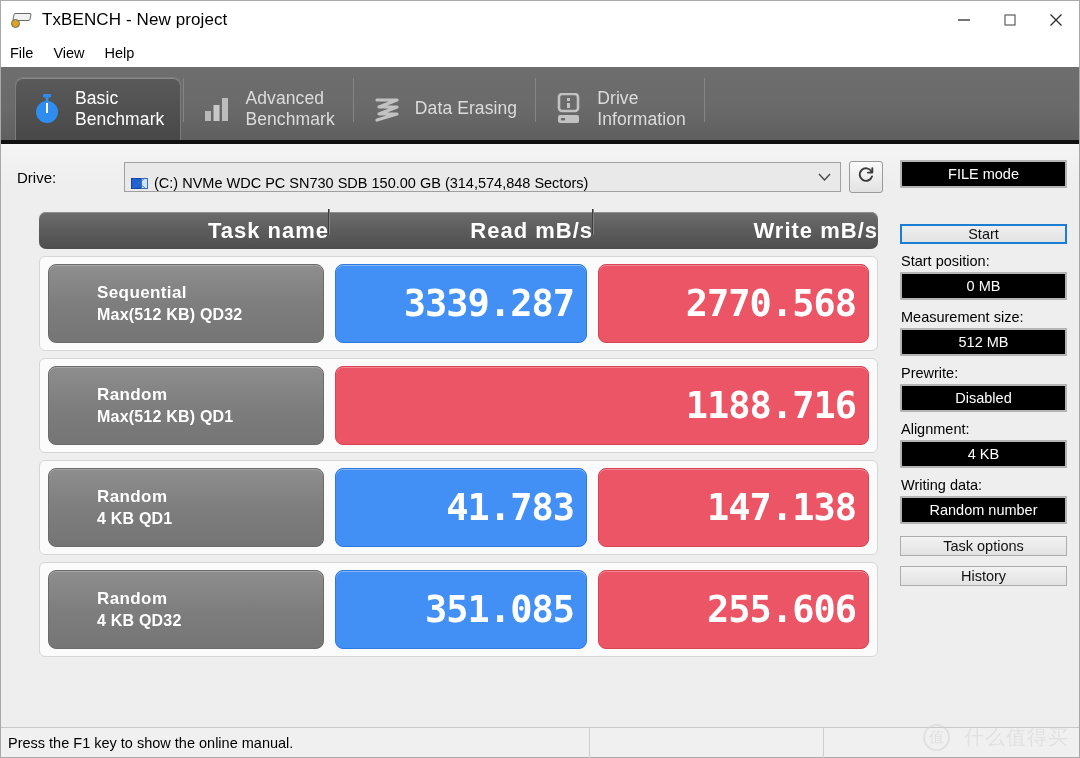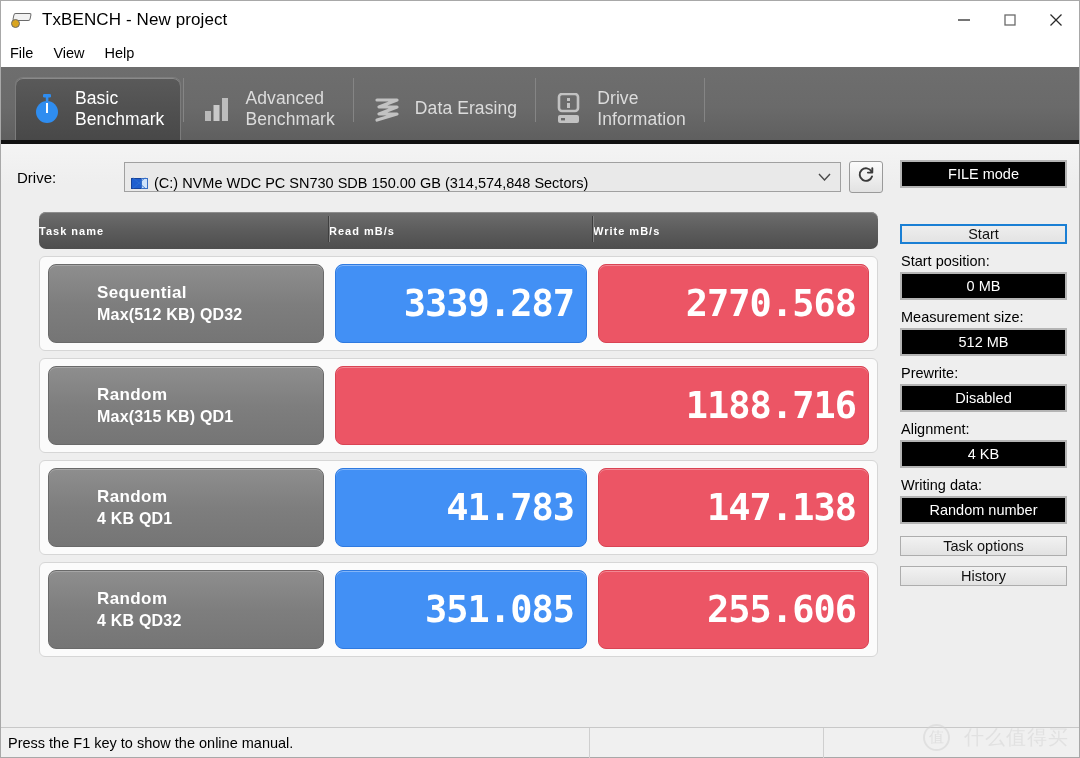--- a/index.html
+++ b/index.html
@@ -175,22 +175,22 @@
   
   .tablewrap { padding: 18px 16px 0 38px; }
   .theadrow {
     height: 37px;
     background: linear-gradient(to bottom, #6d6d6d 0%, #5c5c5c 50%, #4e4e4e 100%);
     border-radius: 7px;
     display: flex; align-items: center;
     box-shadow: inset 0 1px 0 #8d8d8d;
   }
   .th {
-    color: #ffffff; font-size: 11px; font-weight: bold;
-    text-align: left;
+    color: #ffffff; font-size: 22px; font-weight: bold;
+    text-align: right;
     letter-spacing: 1px;
     position: relative;
   }
   .th.c0 { flex: 0 0 290px; }
   .th.c1 { flex: 0 0 264px; }
   .th.c2 { flex: 1 1 auto; }
   .th.c1::before, .th.c2::before {
     content: ""; position: absolute; left: -1px; top: -9px;
     width: 1px; height: 26px; background: #3e3e3e;
     border-right: 1px solid #838383;
@@ -447,21 +447,21 @@
             <span class="task-l1">Sequential</span>
             <span class="task-l2">Max(512 KB) QD32</span>
           </div>
           <div class="cell-val read">3339.287</div>
           <div class="cell-val write">2770.568</div>
         </div>
 
         <div class="rowbox">
           <div class="cell-task">
             <span class="task-l1">Random</span>
-            <span class="task-l2">Max(315 KB) QD1</span>
+            <span class="task-l2">Max(512 KB) QD1</span>
           </div>
           <div class="cell-val write">1188.716</div>
         </div>
 
         <div class="rowbox">
           <div class="cell-task">
             <span class="task-l1">Random</span>
             <span class="task-l2">4 KB QD1</span>
           </div>
           <div class="cell-val read">41.783</div>

